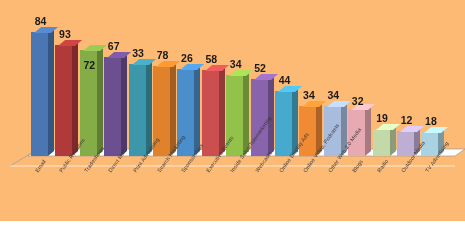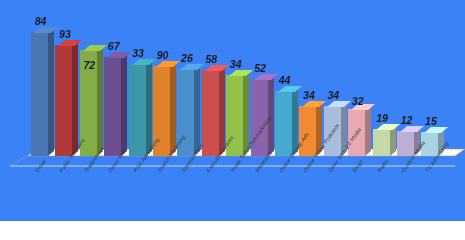--- a/index.html
+++ b/index.html
@@ -7,23 +7,22 @@
     padding: 0;
     background: #ffffff;
   }
   body {
     font-family: "Liberation Sans", sans-serif;
   }
   #chart-root {
     position: relative;
     width: 465px;
     height: 221px;
-    background: #3b82f6;
+    background: #fdba74;
     overflow: hidden;
-    font-style: italic;
   }
 
   
   #plot-area {
     position: absolute;
     left: 0;
     top: 0;
     width: 465px;
     height: 221px;
   }
@@ -179,32 +178,32 @@
           <div class="bar-side" style="background: rgb(122, 152, 163); left: 17px; top: 0px; height: 23.6522px; transform: skewY(-40deg); transform-origin: left top;"></div>
           <div class="bar-top" style="background: rgb(199, 249, 255); top: -5px; left: 3px; transform: skewX(-50deg); transform-origin: left bottom;"></div>
         </div>
       </div>
     <div id="values-layer">
         <div class="bar-value" style="left: 26px; top: 14.8261px; width: 29px;">84</div>
         <div class="bar-value" style="left: 50.4px; top: 28.1304px; width: 29px;">93</div>
         <div class="bar-value" style="left: 74.8px; top: 32.5652px; width: 29px; margin-top: 26px;">72</div>
         <div class="bar-value" style="left: 99.2px; top: 39.9565px; width: 29px;">67</div>
         <div class="bar-value" style="left: 123.6px; top: 47.3478px; width: 29px;">33</div>
-        <div class="bar-value" style="left: 148px; top: 48.8261px; width: 29px;">90</div>
+        <div class="bar-value" style="left: 148px; top: 48.8261px; width: 29px;">78</div>
         <div class="bar-value" style="left: 172.4px; top: 51.7826px; width: 29px;">26</div>
         <div class="bar-value" style="left: 196.8px; top: 53.2609px; width: 29px;">58</div>
         <div class="bar-value" style="left: 221.2px; top: 57.6957px; width: 29px;">34</div>
         <div class="bar-value" style="left: 245.6px; top: 62.1304px; width: 29px;">52</div>
         <div class="bar-value" style="left: 270px; top: 73.9565px; width: 29px;">44</div>
         <div class="bar-value" style="left: 294.4px; top: 88.7391px; width: 29px;">34</div>
         <div class="bar-value" style="left: 318.8px; top: 88.7391px; width: 29px;">34</div>
         <div class="bar-value" style="left: 343.2px; top: 95px; width: 29px;">32</div>
         <div class="bar-value" style="left: 367.6px; top: 112.391px; width: 29px;">19</div>
         <div class="bar-value" style="left: 392px; top: 113.87px; width: 29px;">12</div>
-        <div class="bar-value" style="left: 416.4px; top: 115.348px; width: 29px;">15</div>
+        <div class="bar-value" style="left: 416.4px; top: 115.348px; width: 29px;">18</div>
       </div>
     <div id="labels-layer">
         <div class="cat-label" style="left: 34px; top: 170px;">Email</div>
         <div class="cat-label" style="left: 58.4px; top: 170px;">Public Relations</div>
         <div class="cat-label" style="left: 82.8px; top: 170px;">Tradeshows</div>
         <div class="cat-label" style="left: 107.2px; top: 170px;">Direct Mail</div>
         <div class="cat-label" style="left: 131.6px; top: 170px;">Print Advertising</div>
         <div class="cat-label" style="left: 156px; top: 170px;">Search Marketing</div>
         <div class="cat-label" style="left: 180.4px; top: 170px;">Sponsorships</div>
         <div class="cat-label" style="left: 204.8px; top: 170px;">Executive Events</div>

